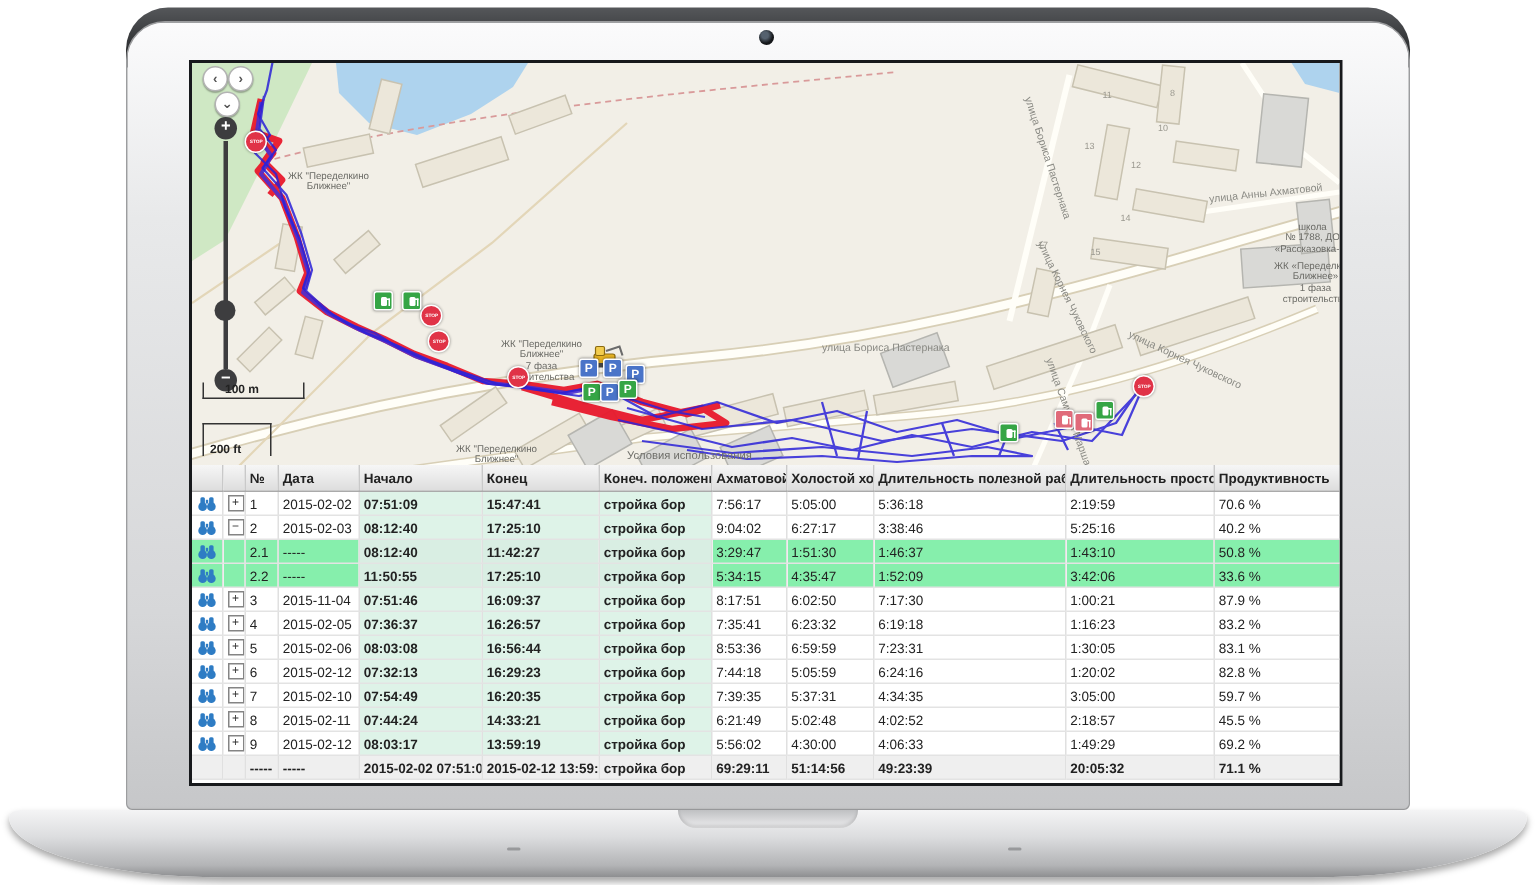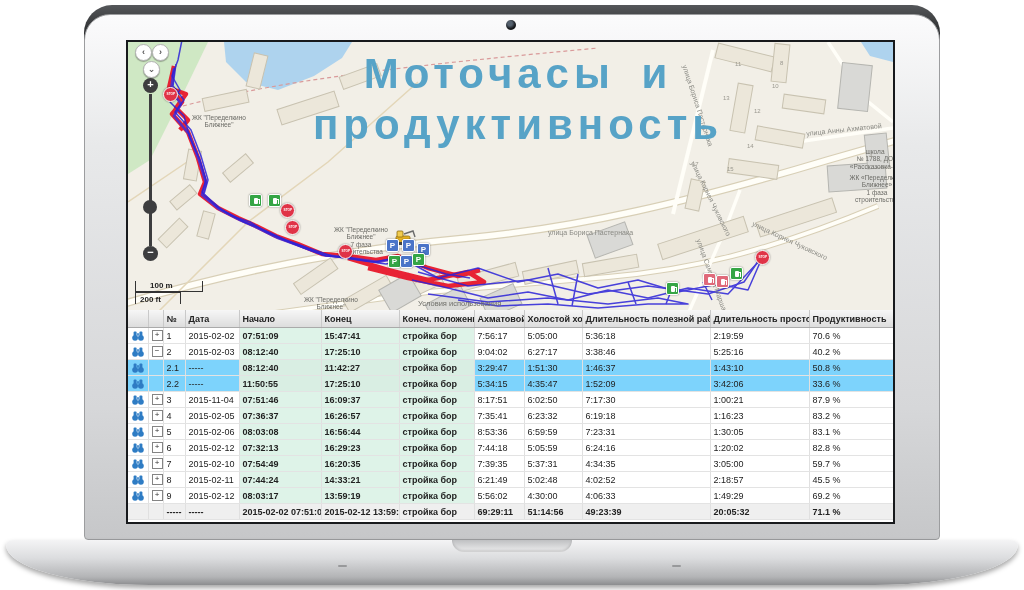--- a/index.html
+++ b/index.html
@@ -50,31 +50,31 @@
   .ctrl-circle{width:15px;height:15px;border-radius:50%;background:#fff;border:1px solid #b3b3b3;
     box-shadow:0 1px 1px rgba(0,0,0,.3);color:#555;font-size:9px;line-height:14px;font-weight:bold;}
   .zoom-btn{width:15px;height:15px;border-radius:50%;background:#3d3d3f;color:#fff;font-size:11px;
     line-height:13px;font-weight:bold;}
   .zoom-track{position:absolute;left:21px;top:52px;width:3px;height:152px;background:#3d3d3f;z-index:39;}
   .zoom-handle{position:absolute;left:15px;top:158px;width:14px;height:14px;border-radius:50%;
     background:#3d3d3f;z-index:40;cursor:grab;}
   
   .scalebox{position:absolute;left:7px;bottom:6px;z-index:40;color:#222;font-size:8px;font-weight:bold;}
   .scale-m{width:52px;border:1.5px solid #333;border-top:none;padding:0 0 1px 14px;}
-  .scale-ft{width:40px;border:1.5px solid #333;border-bottom:none;padding:2px 0 0 4px;}
+  .scale-ft{width:40px;border:1.5px solid #333;border-bottom:none;padding:12px 0 0 4px;margin-top:16px;}
   .attr{position:absolute;left:290px;bottom:2px;z-index:40;color:#6f6f6a;font-size:7.5px;}
   
   .report{position:absolute;left:0;top:268px;width:765px;}
   table{border-collapse:collapse;table-layout:fixed;width:765px;font-size:9px;color:#222;}
   th{background:linear-gradient(180deg,#f6f6f6,#dddddd);border-bottom:1px solid #aaa;
     border-right:1px solid #c9c9c9;font-size:9px;text-align:left;padding:3px 3px;height:11px;
     white-space:nowrap;overflow:hidden;}
   td{border-bottom:1px solid #e3e3e3;border-right:1px solid #e0e0e0;padding:2px 3px;height:11px;
     white-space:nowrap;overflow:hidden;background:#fff;}
-  tr.sub td{background:#7dd3fc;}
+  tr.sub td{background:#86efac;}
   td.mint{background:#def3e8;font-weight:bold;} tr.sub td.mint{background:#d9eee3;}
   td.hl{background:#f6d3d3;}
   tr.total td{background:#efefef;font-weight:bold;border-top:1px solid #9a9a9a;}
   .expander{width:9px;height:9px;border:1px solid #848484;background:#fff;font-size:8px;
     line-height:7px;text-align:center;color:#333;cursor:pointer;}
   .binoc{display:block;margin:0 auto;}
 </style>
 </head>
 <body>
 
@@ -161,24 +161,20 @@
         </g>
 
         <g transform="translate(266,188)">
           <rect x="2" y="6" width="14" height="7" rx="1.5" fill="#e8b423" stroke="#8a6a10" stroke-width="0.8"></rect>
           <rect x="3" y="1" width="6" height="6" rx="1" fill="#f2cc4e" stroke="#8a6a10" stroke-width="0.8"></rect>
           <path d="M10,4 L19,1 L21,7" fill="none" stroke="#6b6b6b" stroke-width="1.4"></path>
           <rect x="1" y="12" width="16" height="3" rx="1.5" fill="#4a4a4a"></rect>
         </g>
       </svg>
 
-      <div class="overlay-title">
-        <div>Моточасы и</div>
-        <div>продуктивность</div>
-      </div>
 
       <span class="mlabel" style="left:420px;top:187px;">улица Бориса Пастернака</span>
       <span class="mlabel" style="left:560px;top:22px;transform:rotate(72deg);transform-origin:left top;">улица Бориса Пастернака</span>
       <span class="mlabel" style="left:678px;top:84px;transform:rotate(-6deg);">улица Анны Ахматовой</span>
       <span class="mlabel" style="left:626px;top:178px;transform:rotate(25deg);transform-origin:left top;">улица Корнея Чуковского</span>
       <span class="mlabel" style="left:568px;top:118px;transform:rotate(64deg);transform-origin:left top;">улица Корнея Чуковского</span>
       <span class="mlabel" style="left:574px;top:196px;transform:rotate(70deg);transform-origin:left top;">улица Самуила Маршака</span>
 
       <div class="plabel" style="left:196px;top:184px;width:74px;">ЖК "Переделкино
 Ближнее"

